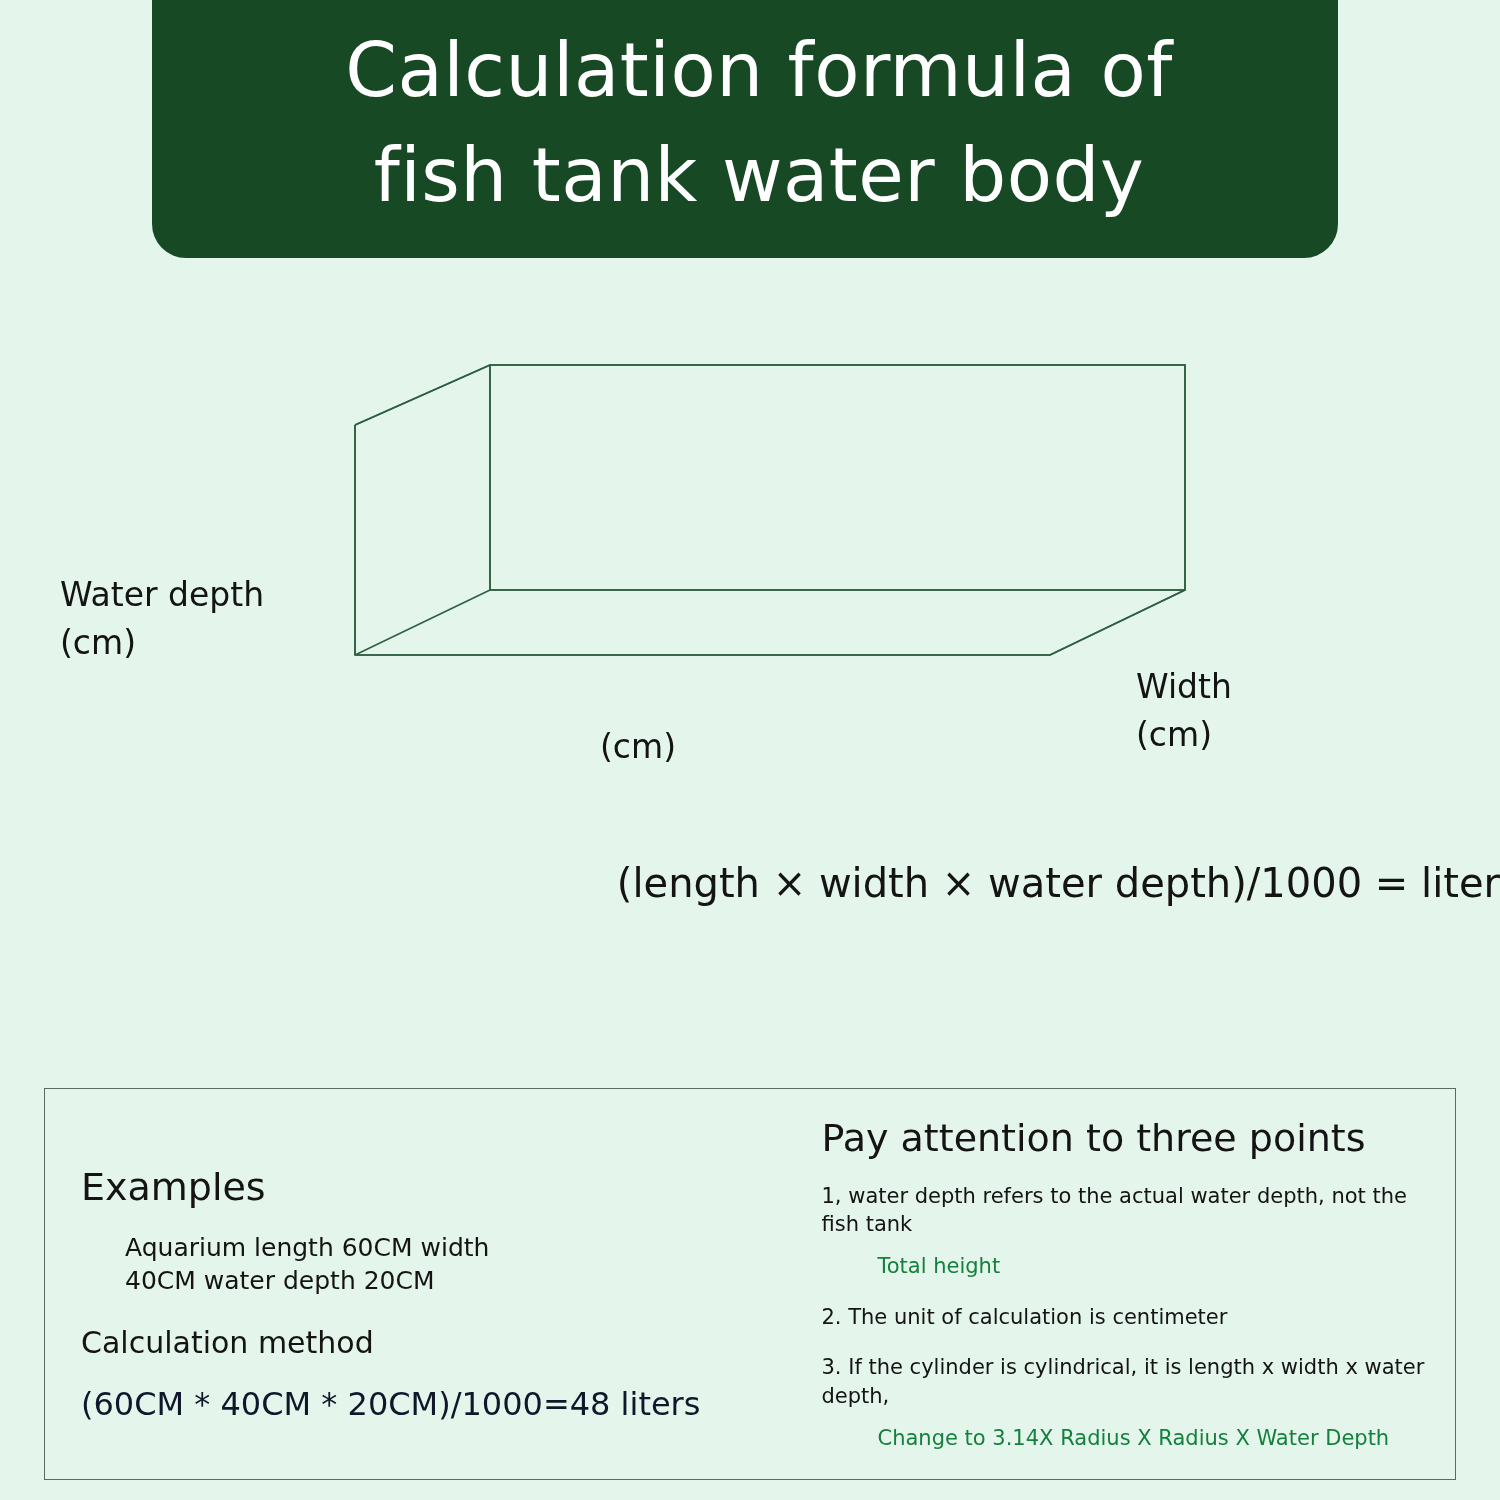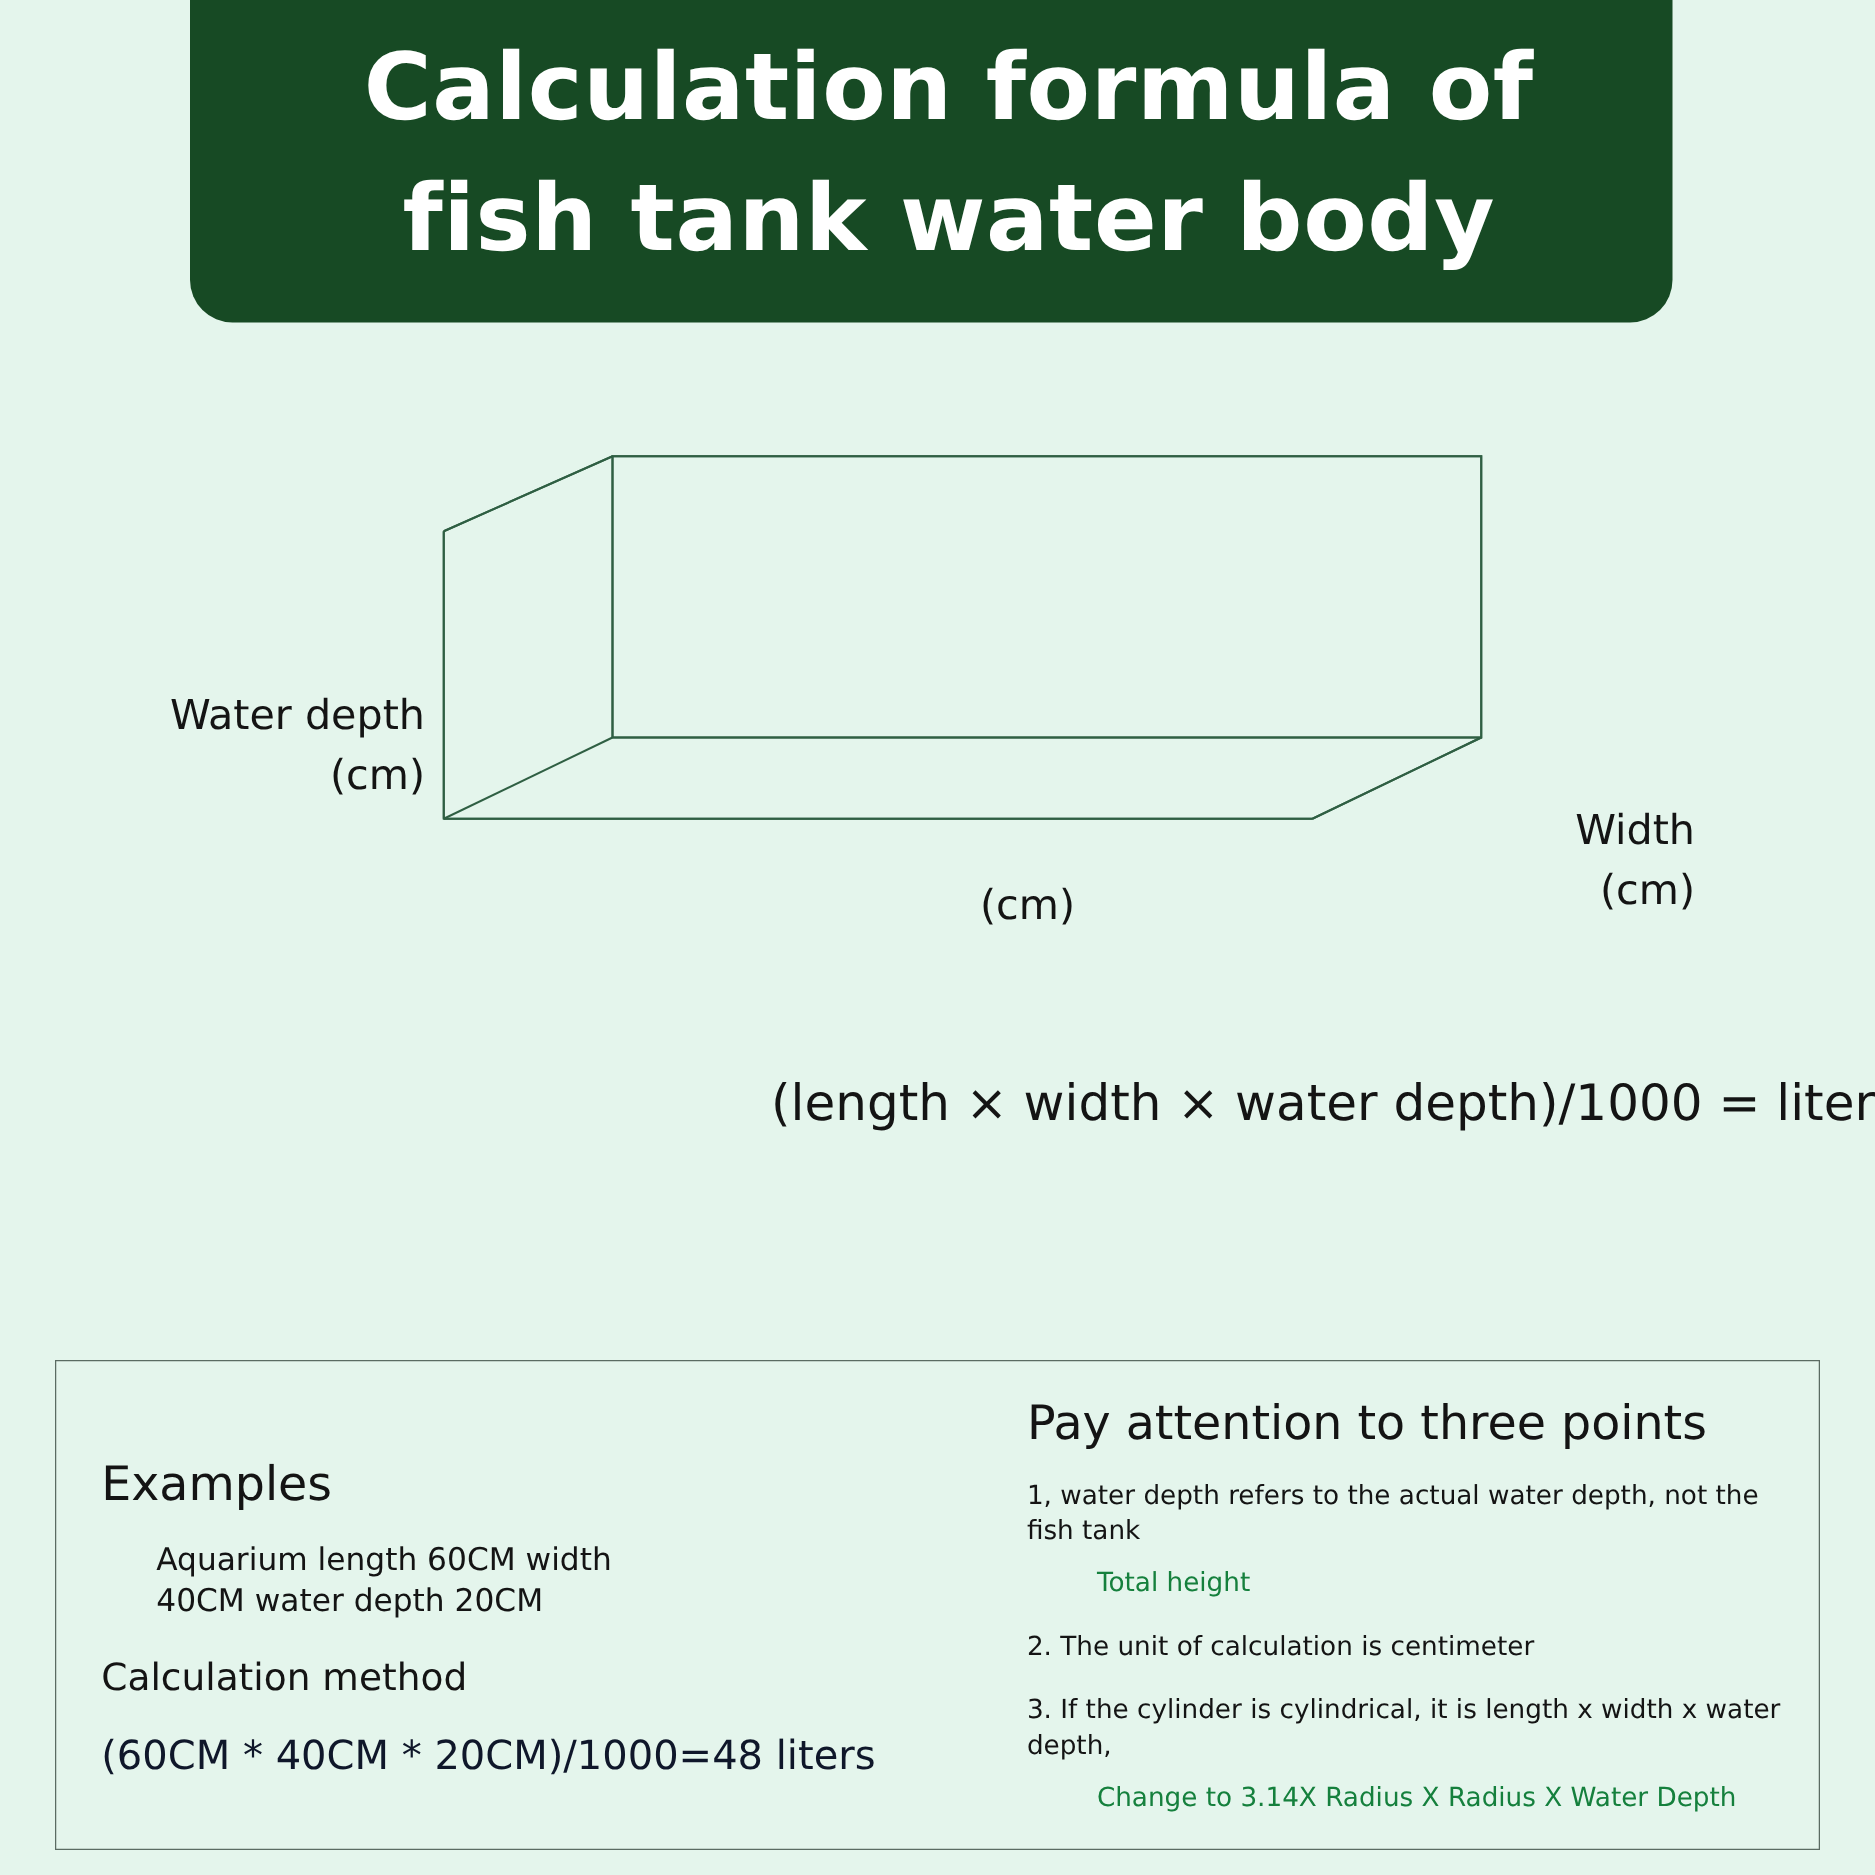--- a/index.html
+++ b/index.html
@@ -30,21 +30,21 @@
     flex-direction: column;
     align-items: center;
     justify-content: center;
     box-sizing: border-box;
     padding-bottom: 12px;
   }
   .header-line {
     color: #ffffff;
     font-size: 74px;
     line-height: 1.42;
-    font-weight: 700;
+    font-weight: 400;
     letter-spacing: 0.5px;
     text-align: center;
     font-family: "DejaVu Sans", sans-serif;
     margin-left: 28px;
   }
 
   
   .diagram-wrap {
     position: absolute;
     left: 0;
@@ -54,23 +54,24 @@
   }
   .tank-svg {
     position: absolute;
     left: 330px;
     top: 60px;
   }
   .label {
     position: absolute;
     font-size: 33px;
     line-height: 1.45;
-    text-align: right;
-    color: #141414;
-    font-family: "DejaVu Sans", sans-serif;
+    text-align: left;
+    color: #141414;
+    font-family: "DejaVu Sans", sans-serif;
+    margin-top: 23px;
   }
   .label-depth {
     left: 60px;
     top: 248px;
     width: 280px;
   }
   .label-length {
     left: 600px;
     top: 400px;
     width: 260px;

